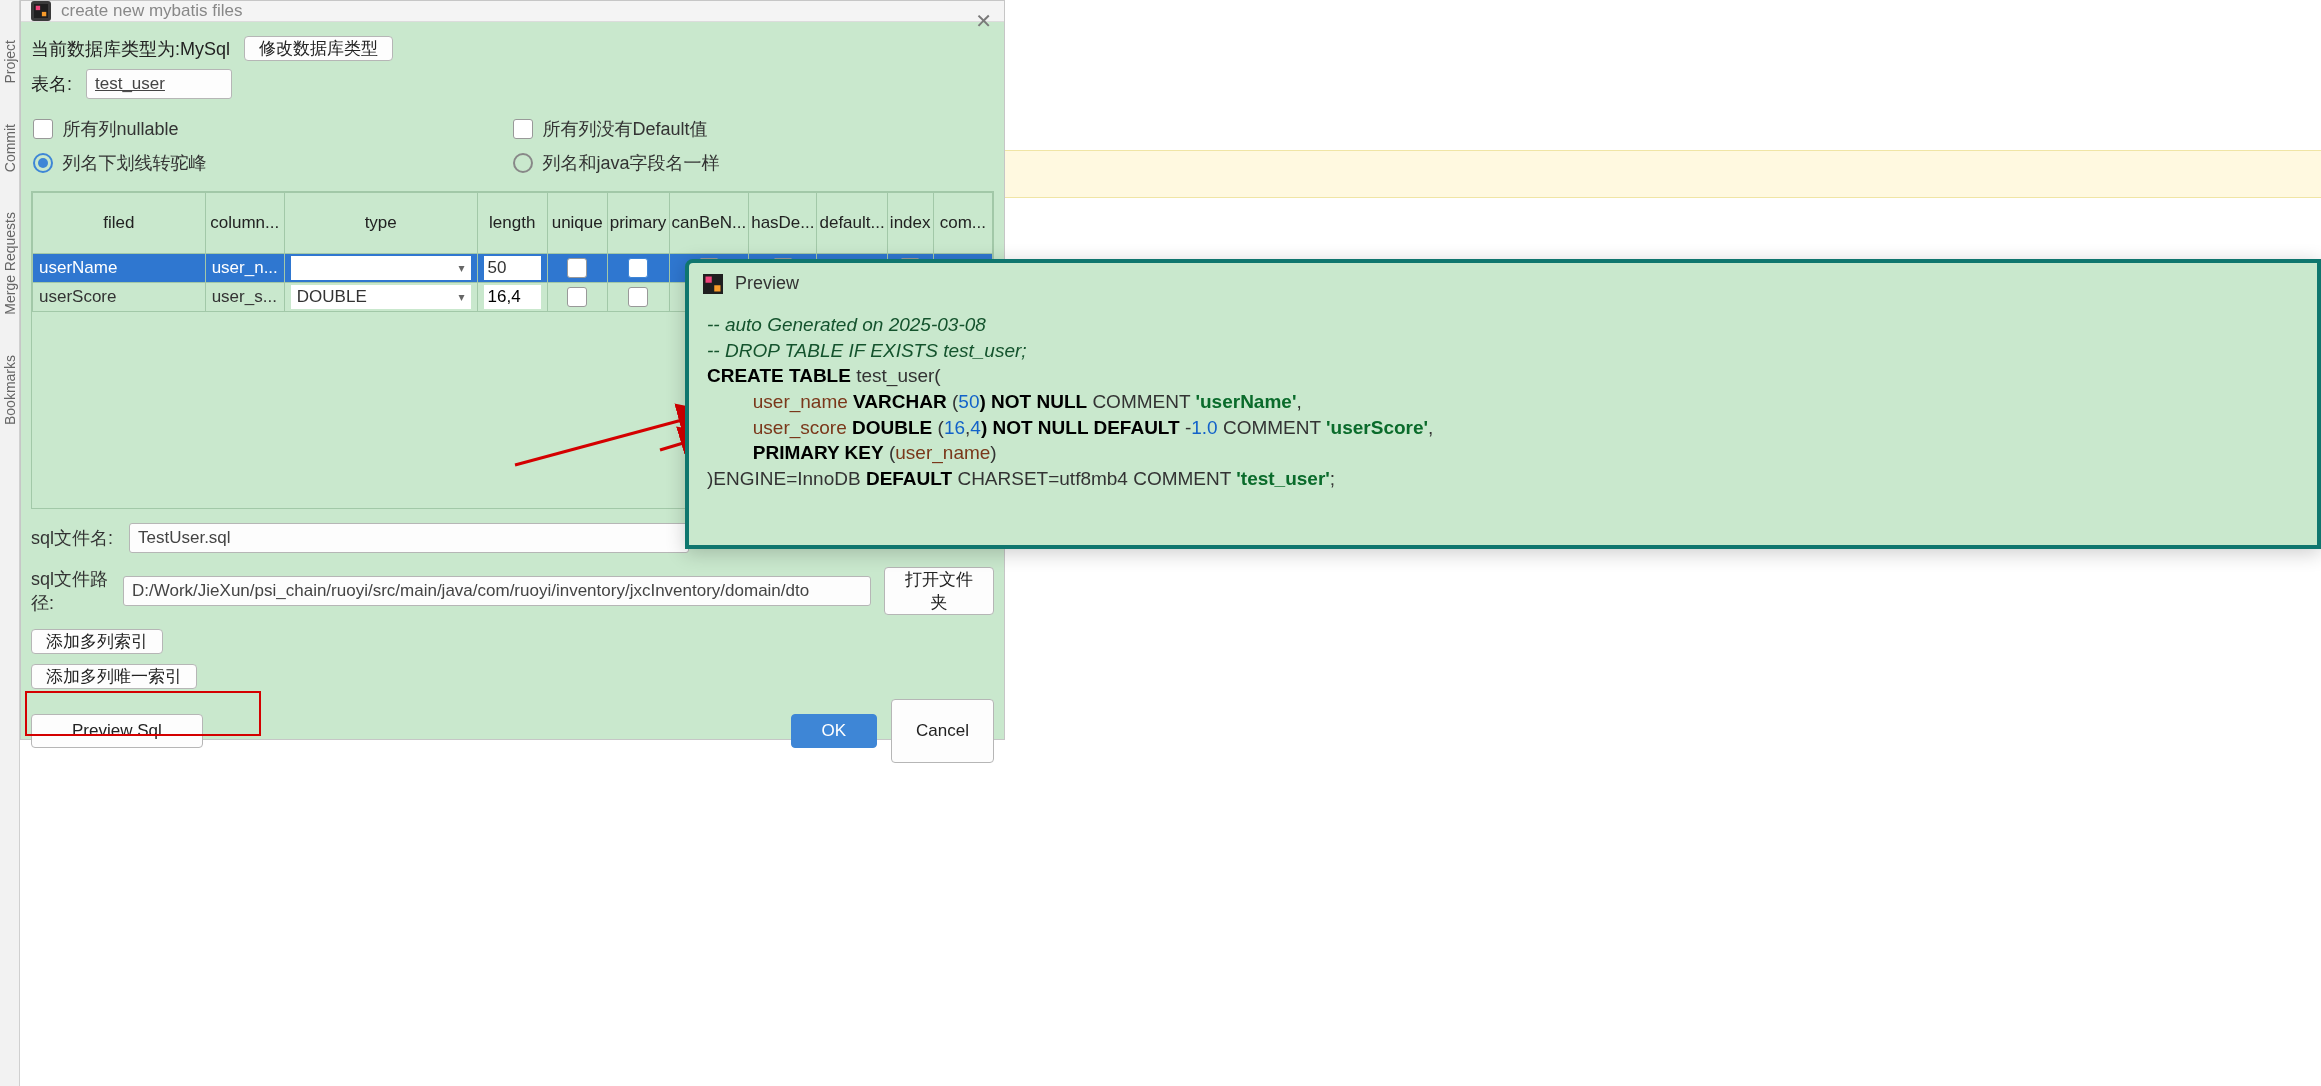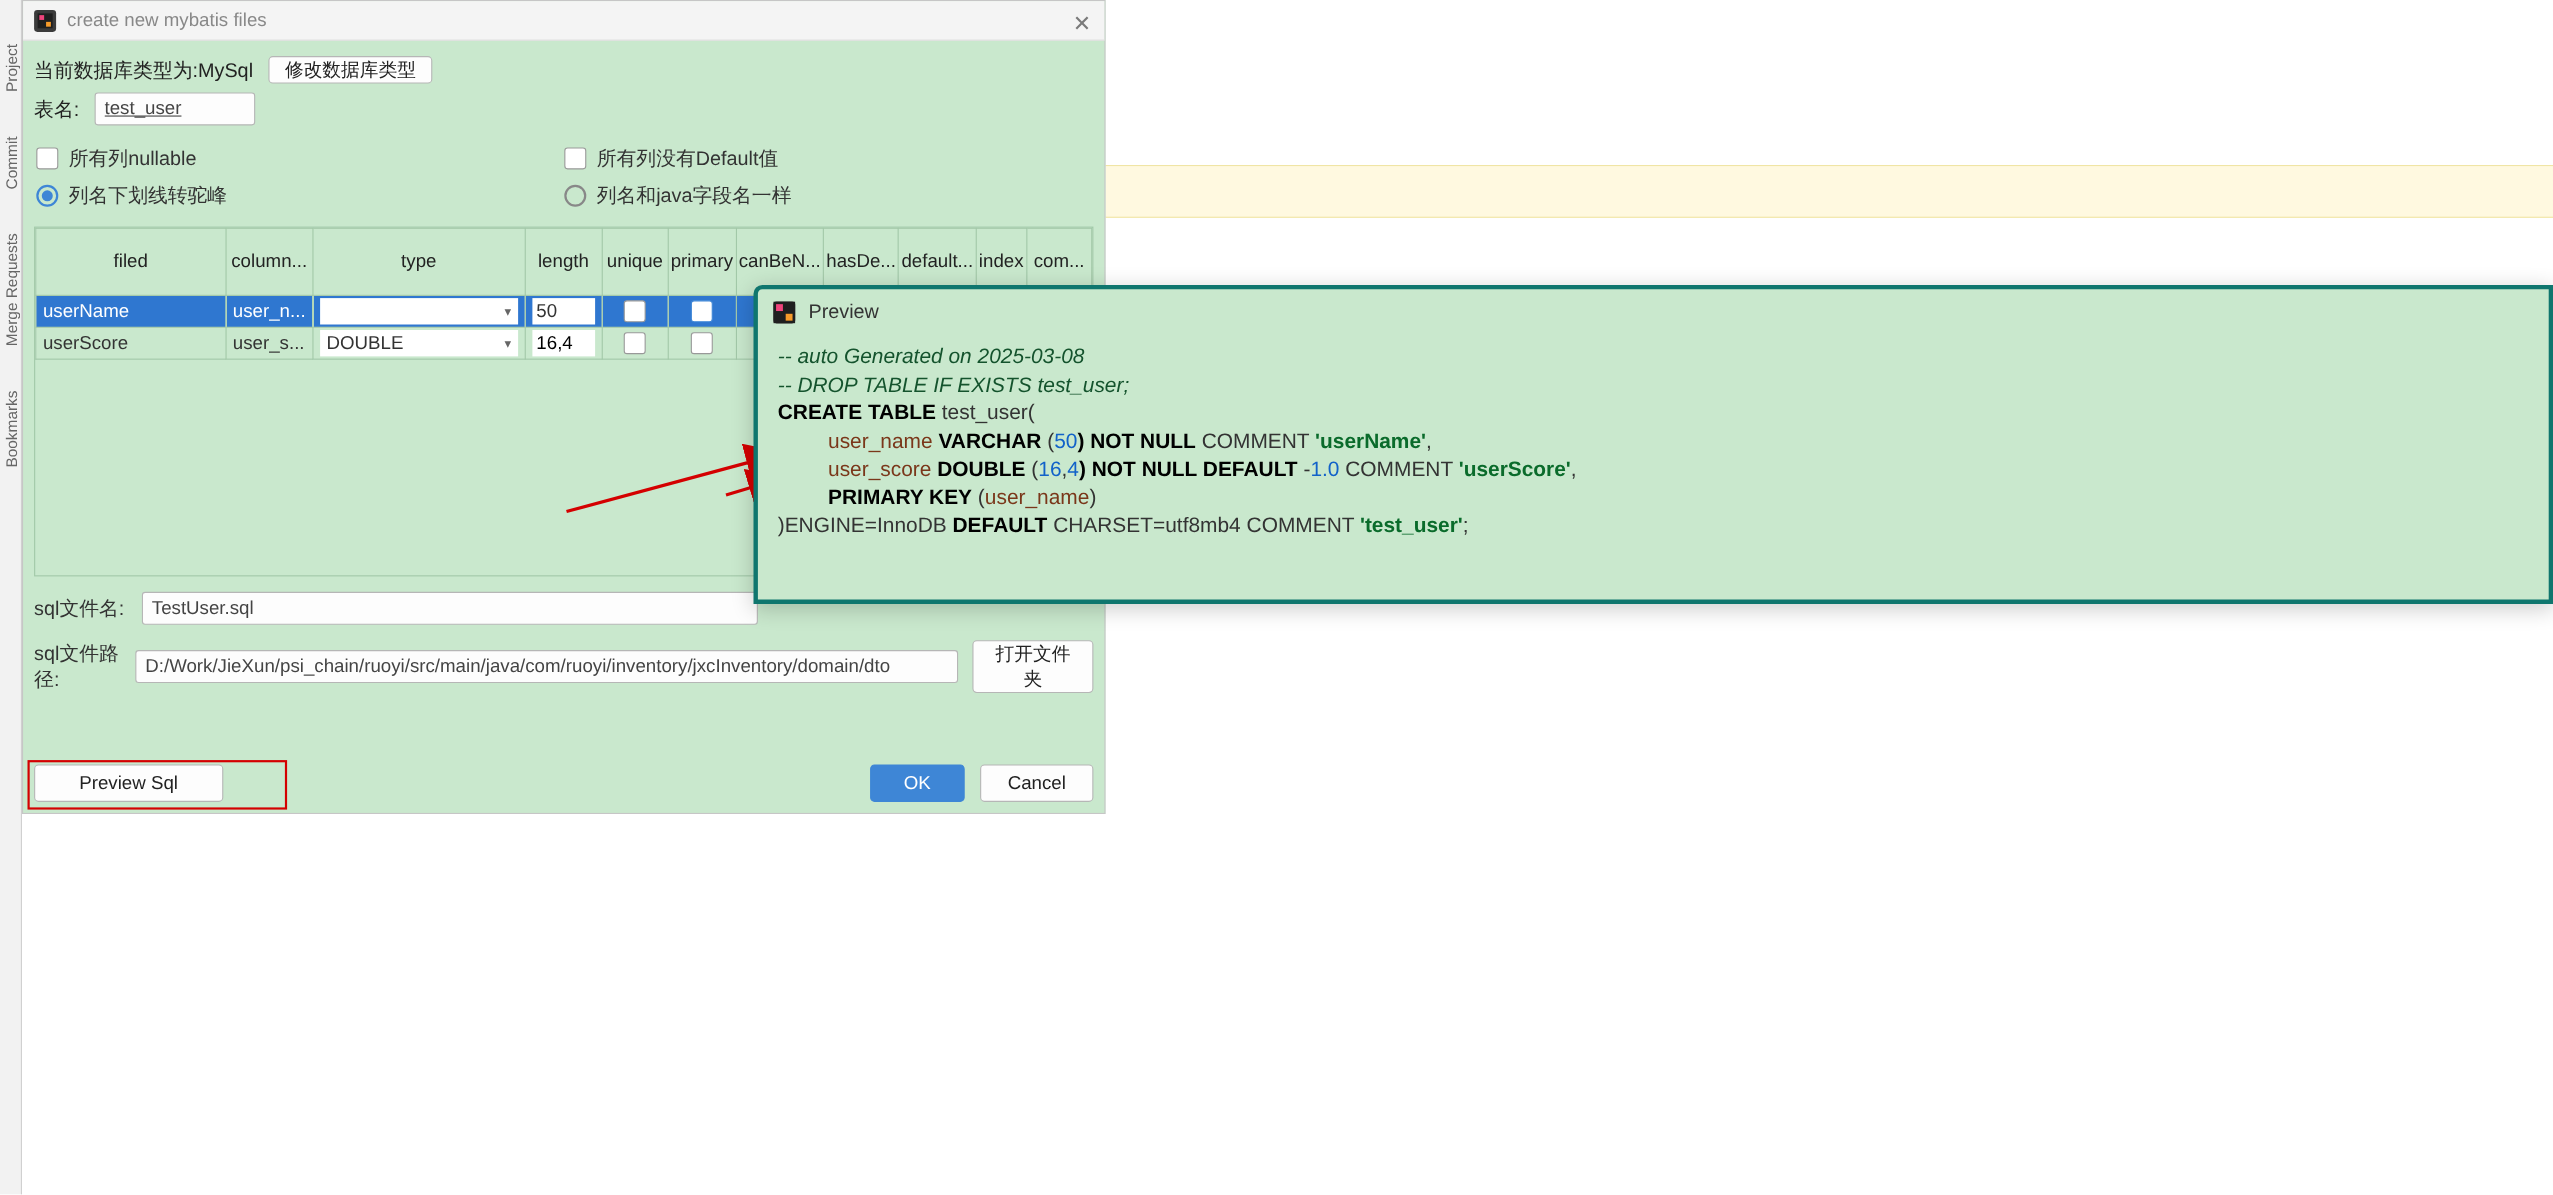--- a/index.html
+++ b/index.html
@@ -269,26 +269,30 @@
       <span class="flabel">sql文件名:</span>
       <input class="input finput" value="TestUser.sql" style="">
     </div>
     <div class="form-row long">
       <span class="flabel">sql文件路径:</span>
       <input class="input finput" value="D:/Work/JieXun/psi_chain/ruoyi/src/main/java/com/ruoyi/inventory/jxcInventory/domain/dto" style="">
       <span style="width:14px;"></span>
       <button class="btn">打开文件夹</button>
     </div>
 
+    <div class="action-col">
+      <div><button class="btn">添加多列索引</button></div>
+      <div><button class="btn">添加多列唯一索引</button></div>
+    </div>
 
     <div class="footer">
       <button class="btn" style="padding:6px 40px;">Preview Sql</button>
       <span class="spacer"></span>
       <button class="btn btn-primary">OK</button>
-      <button class="btn" style="padding:6px 24px;">Cancel</button>
+      <button class="btn" style="padding:21px 24px;">Cancel</button>
     </div>
   </div>
 </div>
 
 <div class="preview-outline"></div>
 
 <svg class="arrow-anno" viewBox="0 0 210 80">
   <defs>
       <marker id="ah" markerWidth="12" markerHeight="12" refX="10" refY="6" orient="auto">
         <path d="M0,0 L12,6 L0,12 z" fill="#d40000"></path>

